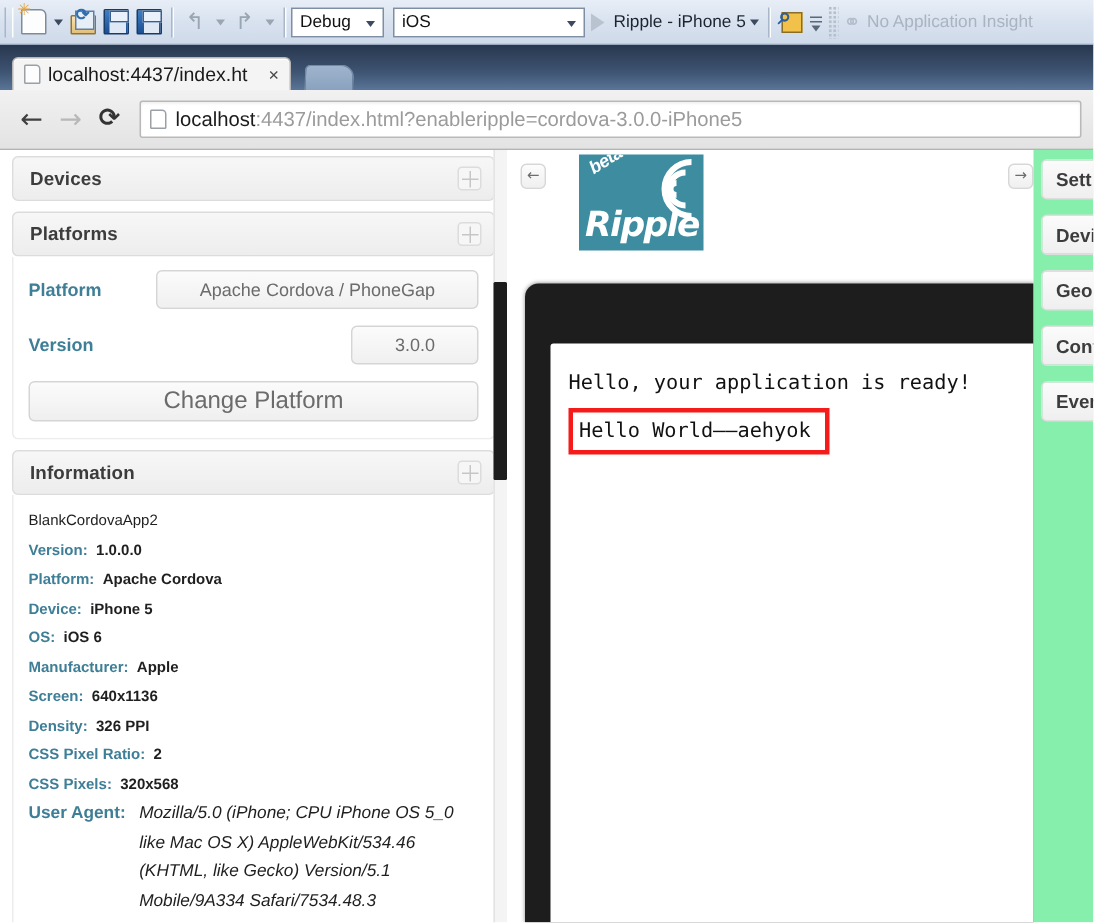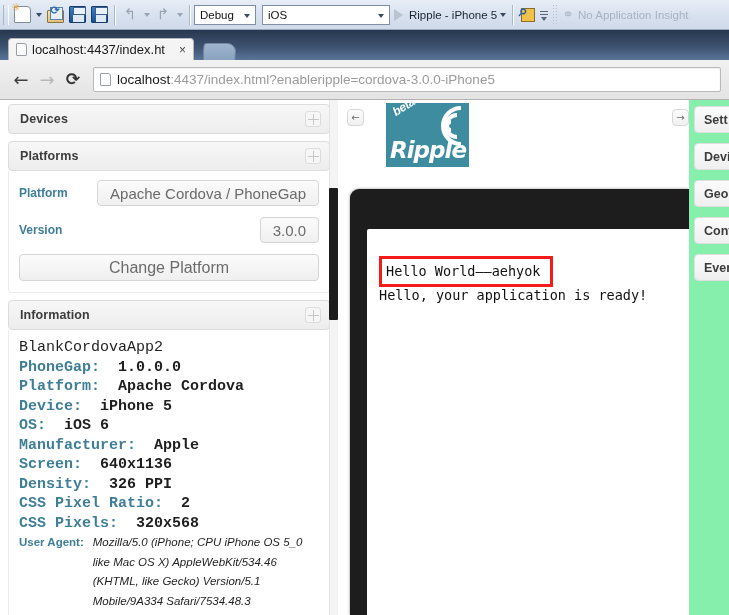--- a/index.html
+++ b/index.html
@@ -170,32 +170,32 @@
   .panel-body { background: #fff; border: 1px solid #ececec; border-top: none;
     border-radius: 0 0 4px 4px; padding: 9px 10px 11px 10px; }
 
   .field-row { display: flex; align-items: center; margin-bottom: 11px; }
   .field-label { font-size: 12px; color: #3e7e96; font-weight: bold; flex: none; }
   .field-ctl {
     margin-left: auto; height: 26px; min-width: 58px;
     background: linear-gradient(to bottom,#fbfbfb,#f0f0f0);
     border: 1px solid #d5d5d5; border-radius: 4px;
     display: flex; align-items: center; justify-content: center;
-    padding: 0 12px; font-size: 15px; color: #6b6b6b;
+    padding: 0 28px; font-size: 12px; color: #6b6b6b;
   }
   .wide-btn {
     width: 100%; height: 27px;
     background: linear-gradient(to bottom,#fbfbfb,#efefef);
     border: 1px solid #d5d5d5; border-radius: 4px;
     display: flex; align-items: center; justify-content: center;
     font-size: 16px; color: #6b6b6b;
   }
 
-  .info-line { font-size: 15px; color: #1f1f1f; line-height: 19.5px;
-    white-space: nowrap; font-family: Liberation Mono, monospace; }
+  .info-line { font-size: 10px; color: #1f1f1f; line-height: 19.5px;
+    white-space: nowrap; }
   .info-key { color: #3e7e96; font-weight: bold; }
   .info-val { color: #1f1f1f; font-weight: bold; }
   .ua-block { display: flex; }
   .ua-key { color: #3e7e96; font-weight: bold; font-size: 11.5px;
     line-height: 19.5px; flex: none; }
   .ua-lines { margin-left: 9px; }
   .ua-lines div { font-size: 11.5px; color: #1f1f1f; line-height: 19.5px;
     white-space: nowrap; font-style: italic; }
 
   .left-scrollbar { position: absolute; right: 0; top: 0; width: 9px;
@@ -361,21 +361,21 @@
       </div>
 
       <div class="panel-block">
         <div class="panel-head">
           <span class="panel-head-title">Information</span>
           <span class="move-handle"></span>
         </div>
         <div class="panel-body" style="padding:8px 10px 6px 10px">
           <div class="info-line">BlankCordovaApp2</div>
           <div id="info-rows">
-              <div class="info-line"><span class="info-key">PhoneGap:</span><span class="info-val">&nbsp;&nbsp;1.0.0.0</span></div>
+              <div class="info-line"><span class="info-key">Version:</span><span class="info-val">&nbsp;&nbsp;1.0.0.0</span></div>
               <div class="info-line"><span class="info-key">Platform:</span><span class="info-val">&nbsp;&nbsp;Apache Cordova</span></div>
               <div class="info-line"><span class="info-key">Device:</span><span class="info-val">&nbsp;&nbsp;iPhone 5</span></div>
               <div class="info-line"><span class="info-key">OS:</span><span class="info-val">&nbsp;&nbsp;iOS 6</span></div>
               <div class="info-line"><span class="info-key">Manufacturer:</span><span class="info-val">&nbsp;&nbsp;Apple</span></div>
               <div class="info-line"><span class="info-key">Screen:</span><span class="info-val">&nbsp;&nbsp;640x1136</span></div>
               <div class="info-line"><span class="info-key">Density:</span><span class="info-val">&nbsp;&nbsp;326 PPI</span></div>
               <div class="info-line"><span class="info-key">CSS Pixel Ratio:</span><span class="info-val">&nbsp;&nbsp;2</span></div>
               <div class="info-line"><span class="info-key">CSS Pixels:</span><span class="info-val">&nbsp;&nbsp;320x568</span></div>
             </div>
           <div class="ua-block">
@@ -406,22 +406,22 @@
             <path d="M30 11 A11 11 0 1 0 30 33"></path>
           </g>
           <path d="M24 18 A4 4 0 1 0 24 26" fill="none" stroke="#ffffff" stroke-width="4"></path>
         </svg>
         <span class="logo-beta">beta</span>
         <span class="logo-word">Ripple</span>
       </div>
 
       <div class="device">
         <div class="device-screen">
+          <div class="app-text">Hello, your application is ready!</div>
           <div class="app-text app-highlight">Hello World——aehyok</div>
-          <div class="app-text">Hello, your application is ready!</div>
         </div>
       </div>
     </div>
 
     <div class="right-panel">
       <div class="right-tabs-wrap" id="right-tabs">
           <div class="right-tab">Sett</div>
           <div class="right-tab">Devi</div>
           <div class="right-tab">Geo</div>
           <div class="right-tab">Conf</div>

